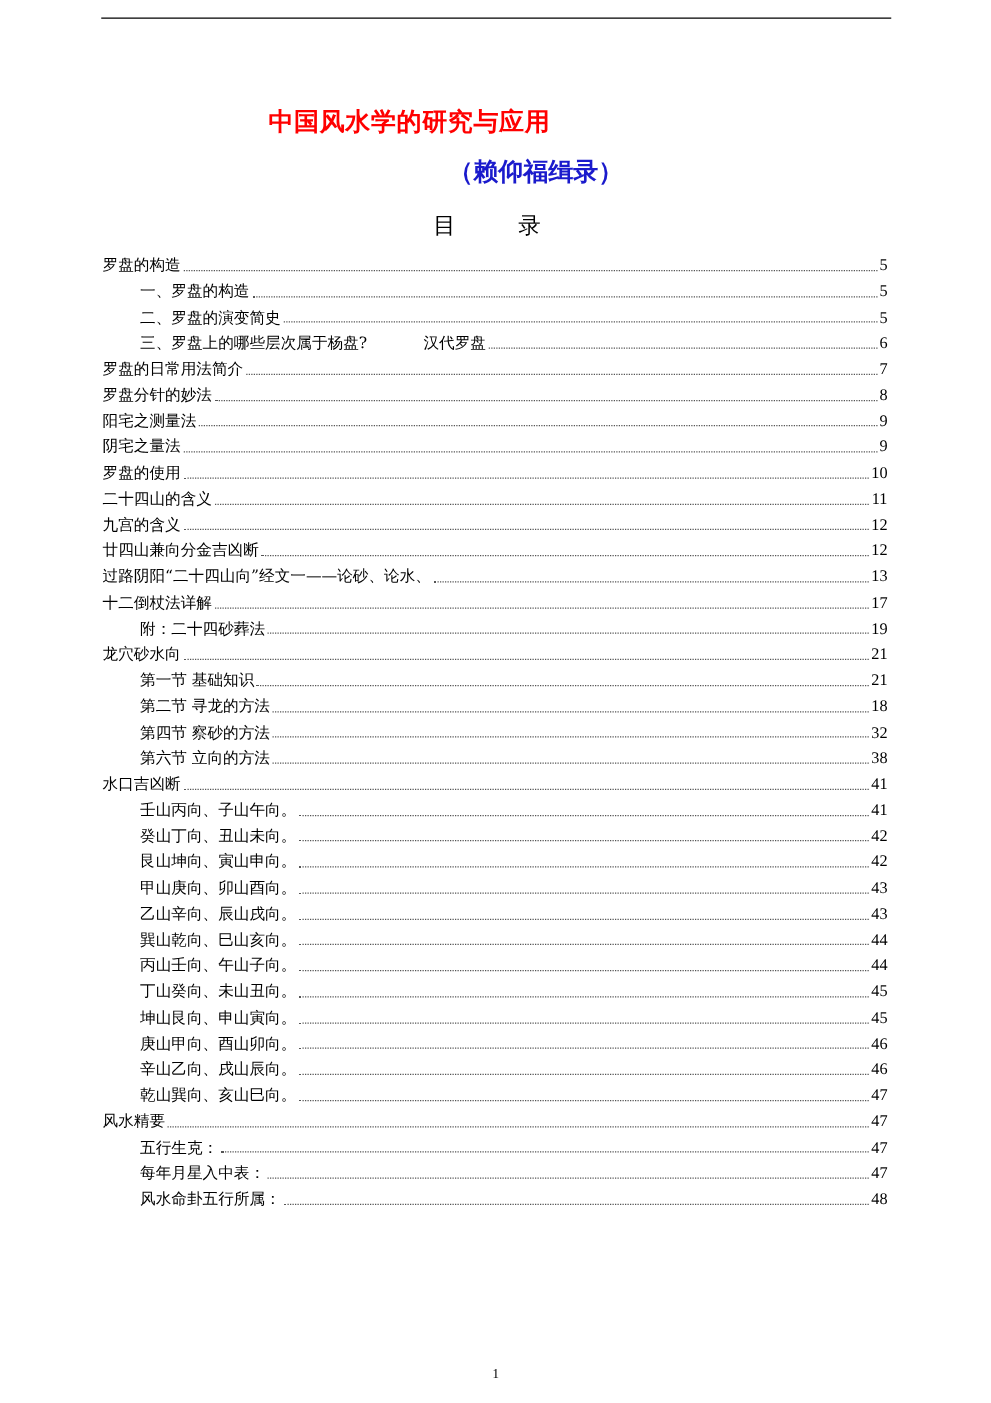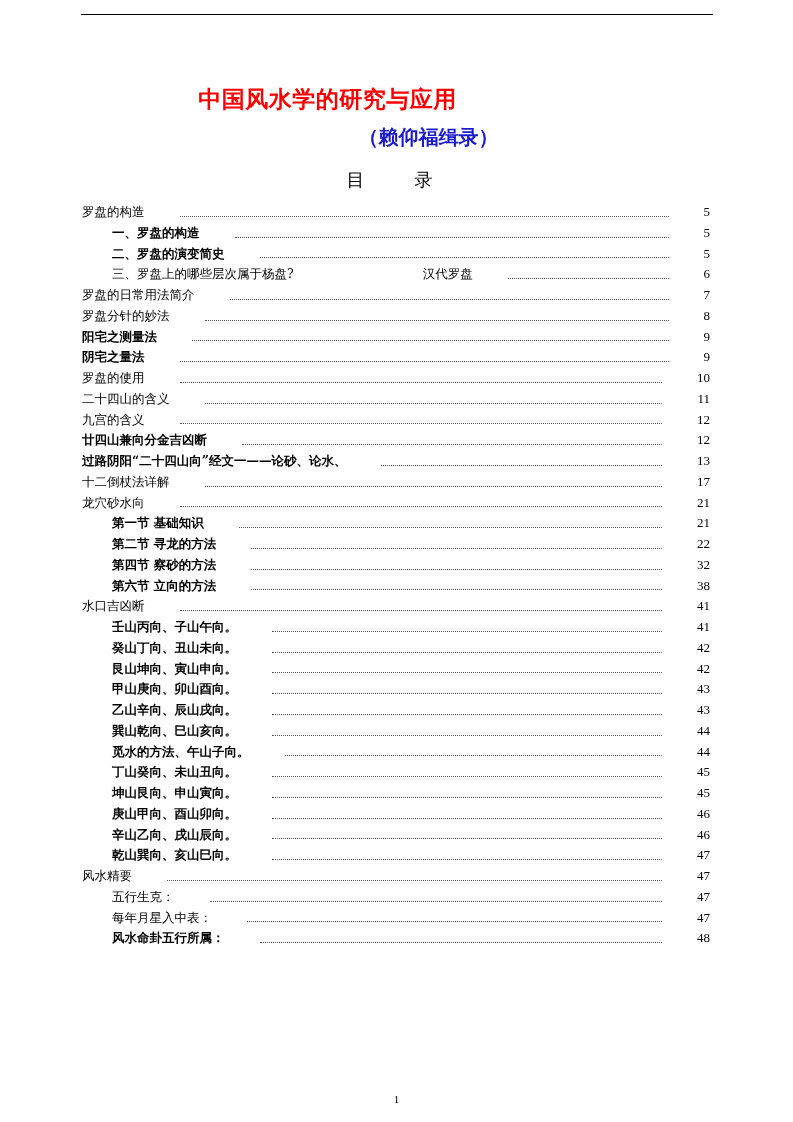--- a/index.html
+++ b/index.html
@@ -1,34 +1,34 @@
 <!DOCTYPE html>
 <html><head>
 <meta charset="utf-8">
 <style>
   html, body { margin:0; padding:0; background:#ffffff; }
   body { width:793px; height:1122px; position:relative; overflow:hidden;
          font-family:"DejaVu Serif","Liberation Serif",serif; color:#000; }
   .header-rule { position:absolute; left:81px; top:14px; width:632px; height:0; border-top:1px solid #000; }
   .title { position:absolute; left:0; width:655px; top:84px; text-align:center;
            font-family:"DejaVu Sans","Liberation Sans",sans-serif; font-weight:bold;
-           font-size:23px; color:#ff0000; letter-spacing:0.5px; }
+           font-size:20px; color:#ff0000; letter-spacing:0.5px; }
   .subtitle { position:absolute; left:0; width:793px; top:124px; text-align:center;
            font-family:"DejaVu Sans","Liberation Sans",sans-serif; font-weight:bold;
            font-size:20px; color:#1a1acc;margin-left:32px; }
   .toc-heading { position:absolute; left:0; width:779px; top:168px; text-align:center;
            font-family:"DejaVu Sans","Liberation Sans",sans-serif; font-size:18px; }
   .toc-heading span { display:inline-block; }
   .toc-heading .gap { width:50px; }
   .toc { position:absolute; left:82px; top:202px; width:628px; }
-  .row { display:flex; align-items:flex-end; height:20.75px; font-size:12.5px; line-height:20.75px; white-space:nowrap;gap:33px; }
+  .row { display:flex; align-items:flex-end; height:20.75px; font-size:12.5px; line-height:20.75px; white-space:nowrap; }
   .row.l2 { padding-left:30px; }
   .row .label { flex:0 0 auto; }
-  .row .label.bold { font-weight:bold; }
-  .row .extra { flex:0 0 auto; margin-left:96px; }
+  .row .label.bold { font-weight:normal; }
+  .row .extra { flex:0 0 auto; margin-left:45px; }
   .row .dots { flex:1 1 auto; overflow:hidden; margin:0 2px; border-bottom:1px dotted #555; height:1px; align-self:flex-end; margin-bottom:6px; }
   .row .page { flex:0 0 auto; font-family:"Liberation Serif","DejaVu Serif",serif; font-size:13px; }
   .page-number { position:absolute; left:0; width:793px; top:1093px; text-align:center;
                  font-family:"Liberation Serif",serif; font-size:11px; }
 </style>
 </head>
 <body>
 
 <div class="header-rule"></div>
 
@@ -103,34 +103,39 @@
     <div class="row">
       <span class="label bold">过路阴阳“二十四山向”经文一——论砂、论水、</span>
       <span class="dots"></span>
       <span class="page">13</span>
     </div>
     <div class="row">
       <span class="label">十二倒杖法详解</span>
       <span class="dots"></span>
       <span class="page">17</span>
     </div>
+    <div class="row l2">
+      <span class="label">附：二十四砂葬法</span>
+      <span class="dots"></span>
+      <span class="page">19</span>
+    </div>
     <div class="row">
       <span class="label">龙穴砂水向</span>
       <span class="dots"></span>
       <span class="page">21</span>
     </div>
     <div class="row l2">
       <span class="label bold">第一节  基础知识</span>
       <span class="dots"></span>
       <span class="page">21</span>
     </div>
     <div class="row l2">
       <span class="label bold">第二节  寻龙的方法</span>
       <span class="dots"></span>
-      <span class="page">22</span>
+      <span class="page">18</span>
     </div>
     <div class="row l2">
       <span class="label bold">第四节  察砂的方法</span>
       <span class="dots"></span>
       <span class="page">32</span>
     </div>
     <div class="row l2">
       <span class="label bold">第六节  立向的方法</span>
       <span class="dots"></span>
       <span class="page">38</span>
@@ -164,21 +169,21 @@
       <span class="label bold">乙山辛向、辰山戌向。</span>
       <span class="dots"></span>
       <span class="page">43</span>
     </div>
     <div class="row l2">
       <span class="label bold">巽山乾向、巳山亥向。</span>
       <span class="dots"></span>
       <span class="page">44</span>
     </div>
     <div class="row l2">
-      <span class="label bold">觅水的方法、午山子向。</span>
+      <span class="label bold">丙山壬向、午山子向。</span>
       <span class="dots"></span>
       <span class="page">44</span>
     </div>
     <div class="row l2">
       <span class="label bold">丁山癸向、未山丑向。</span>
       <span class="dots"></span>
       <span class="page">45</span>
     </div>
     <div class="row l2">
       <span class="label bold">坤山艮向、申山寅向。</span>

